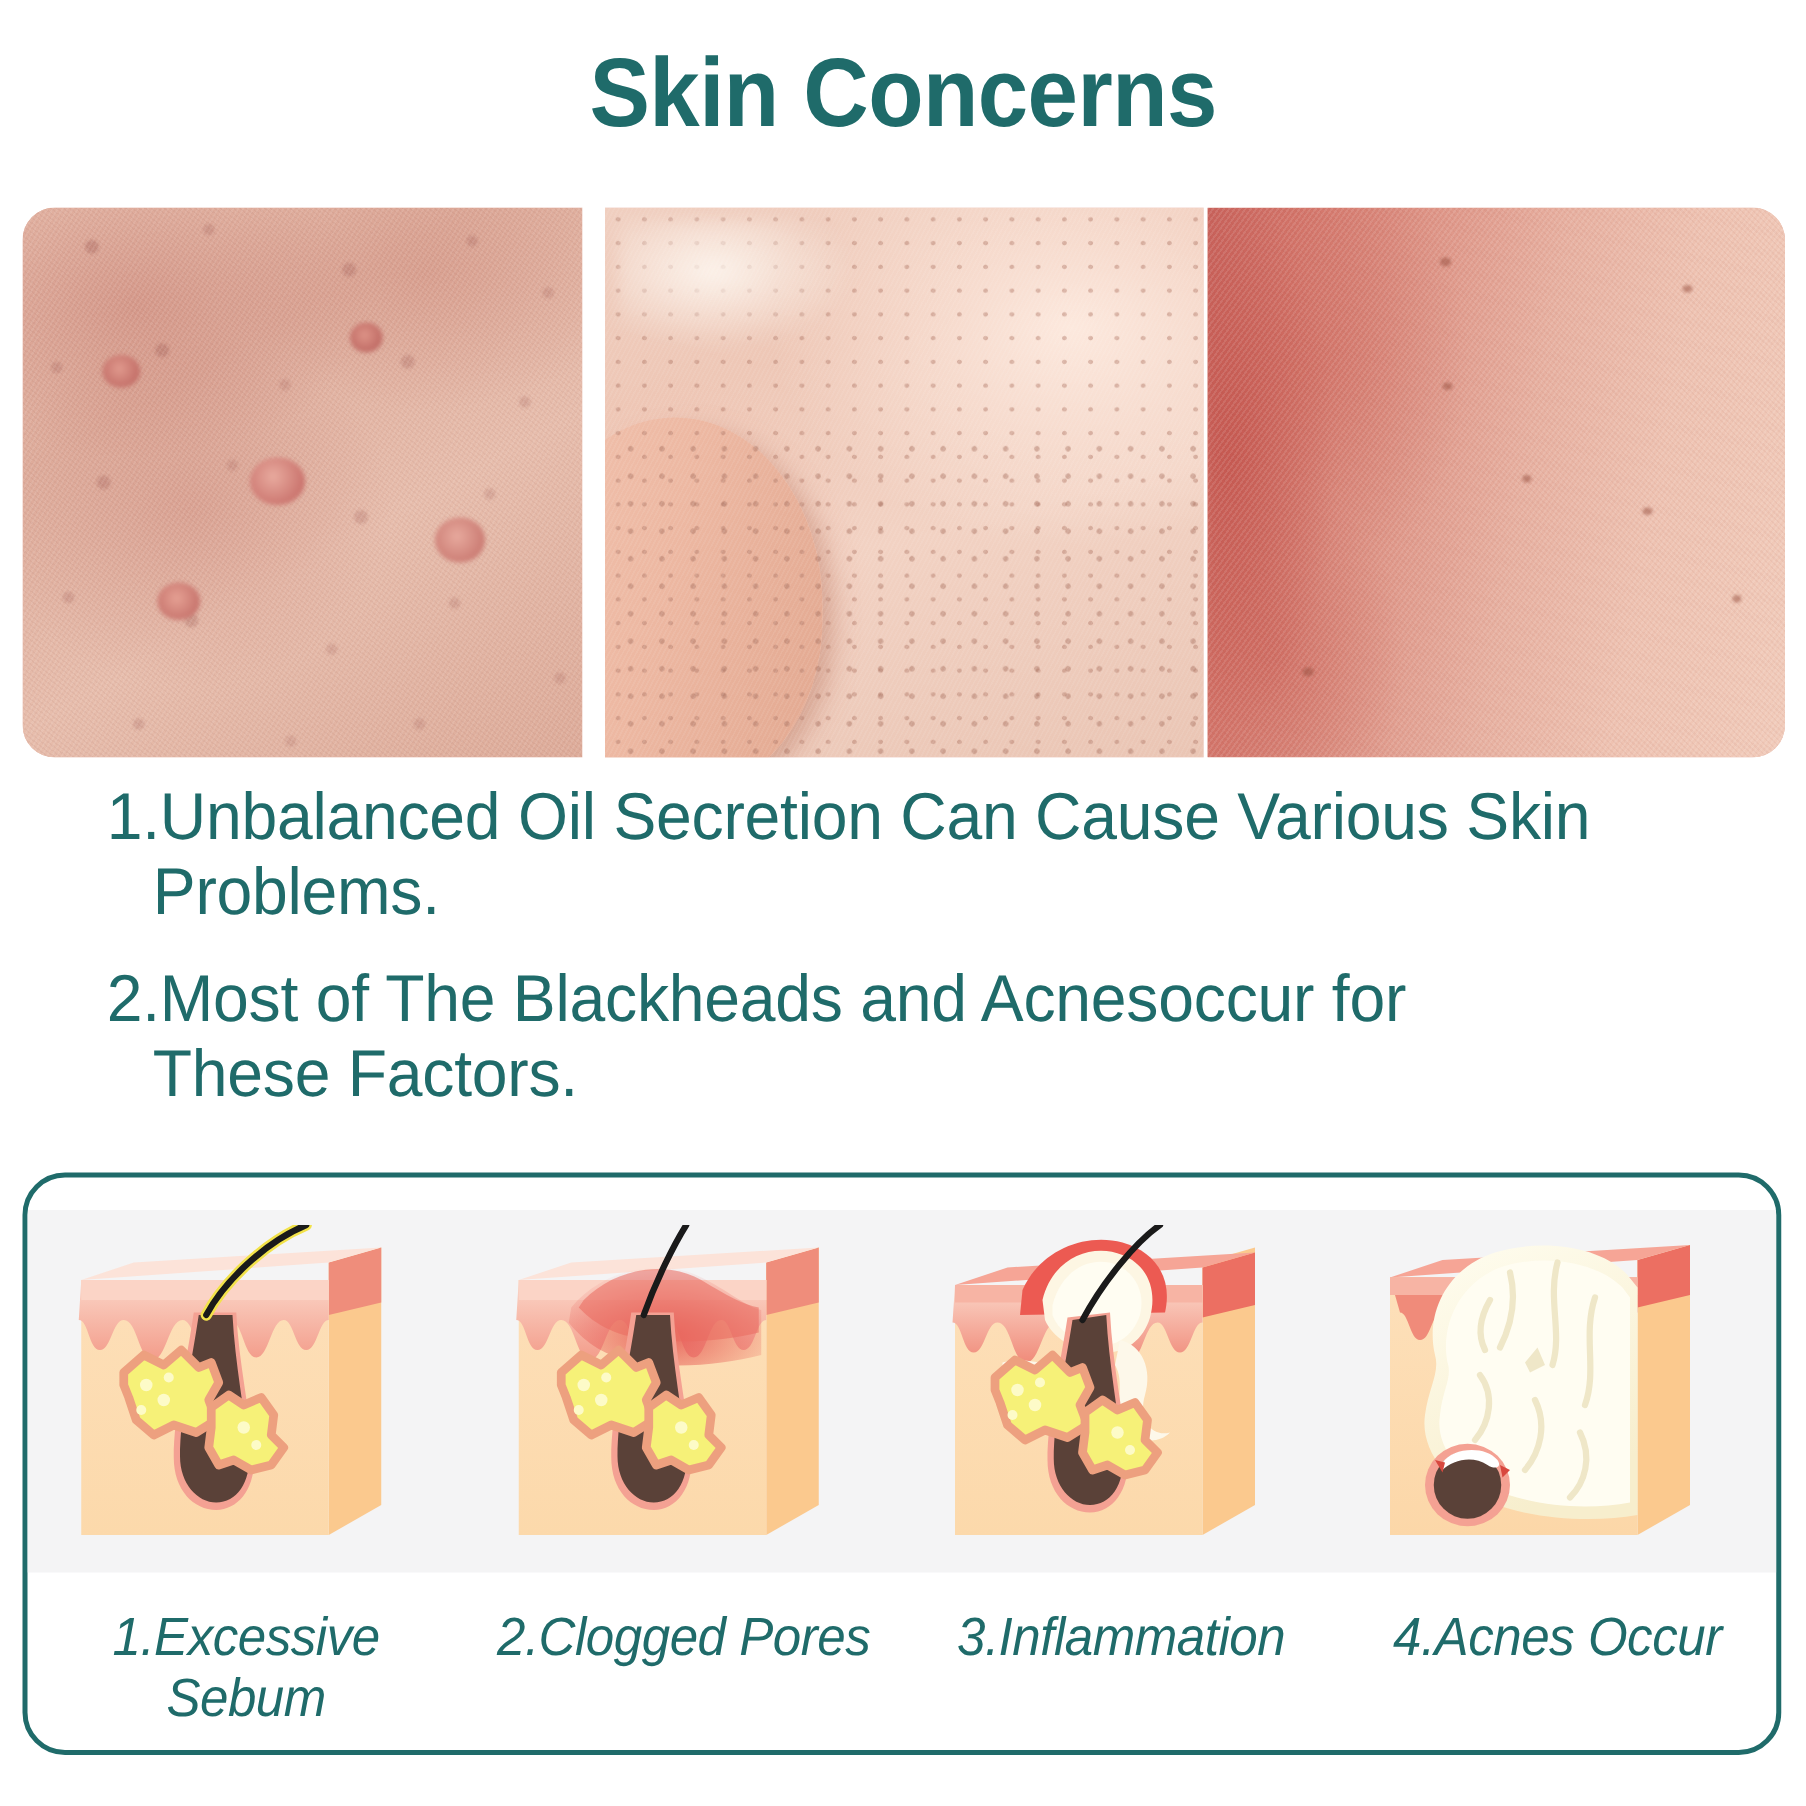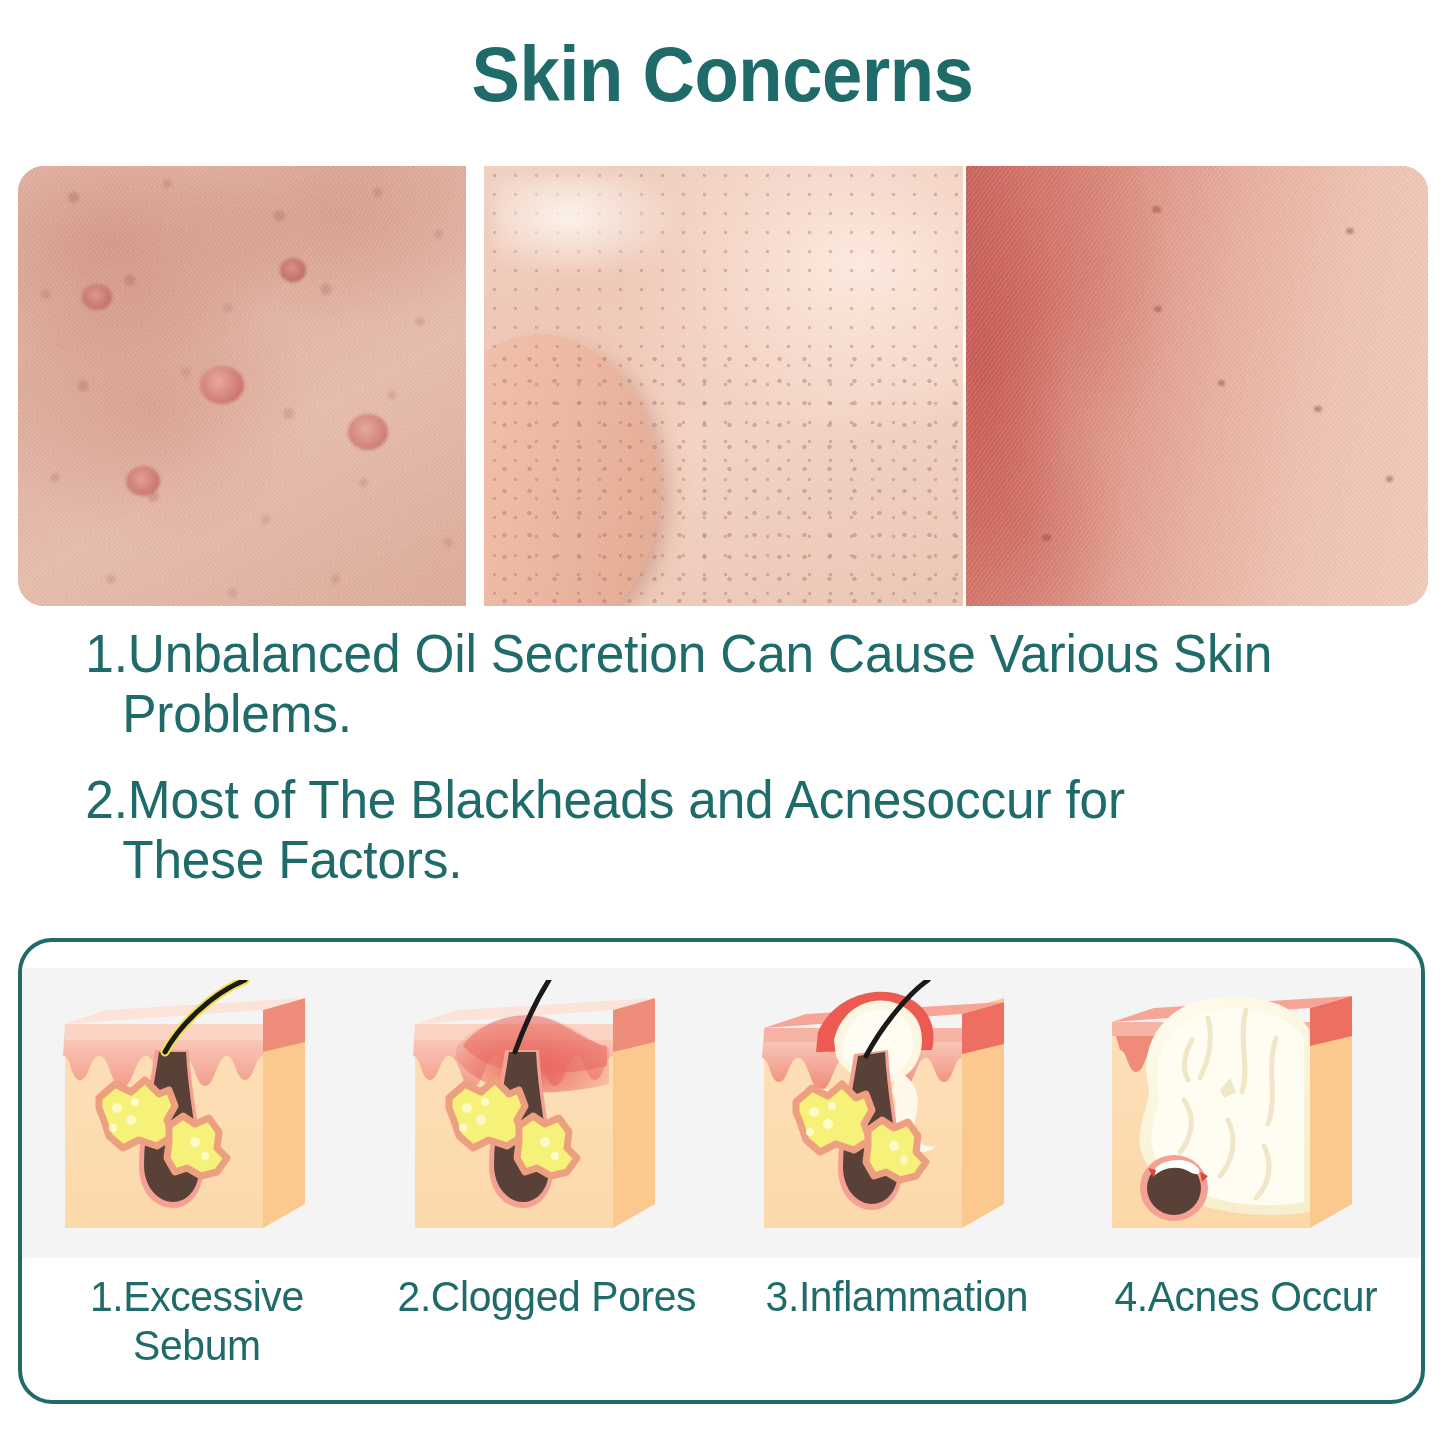--- a/index.html
+++ b/index.html
@@ -197,22 +197,23 @@
   }
   .stage{
     position:relative;
     flex:1 1 0;
     height:300px;
   }
   .skin-svg{ position:absolute; left:50%; transform:translateX(-50%); top:12px; }
 
   #stage-labels{
     position:absolute;
-    left:0; top:330px; right:0;
+    left:0; top:344px; right:0;
     display:flex;
+    font-style:italic;
   }
   .stage-label{
     flex:1 1 0;
     text-align:center;
     color:#1f6b6a;
     font-size:43px;
     letter-spacing:-0.4px;
     transform:scaleX(0.95);
   }
 </style>

